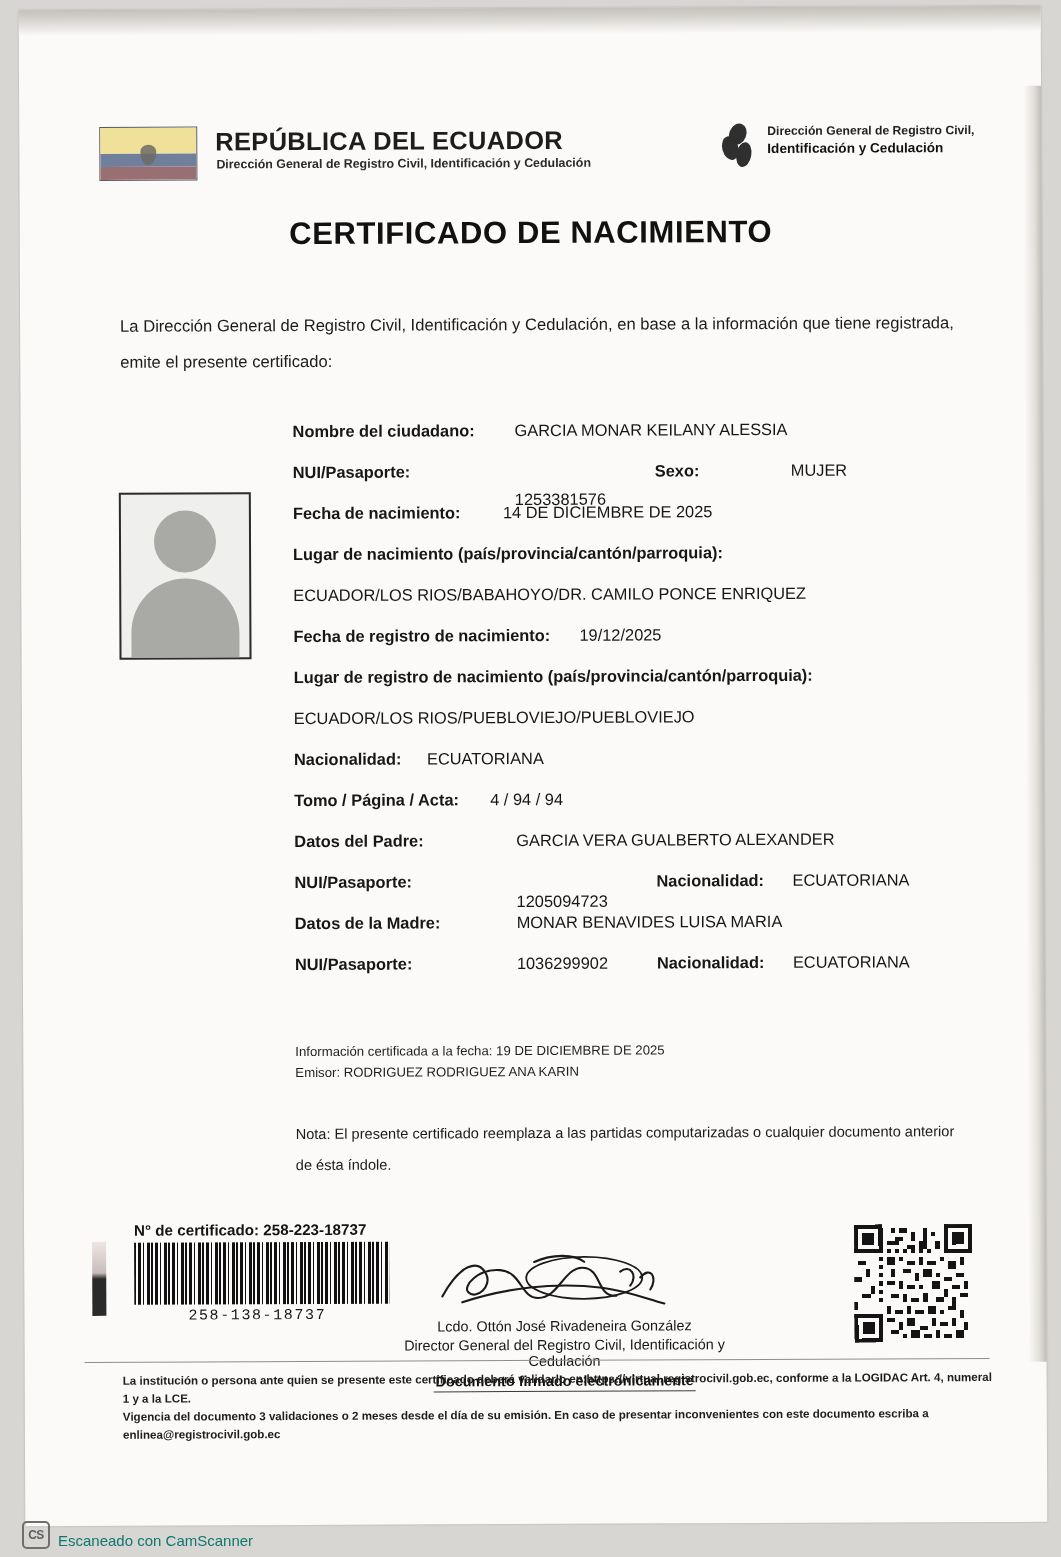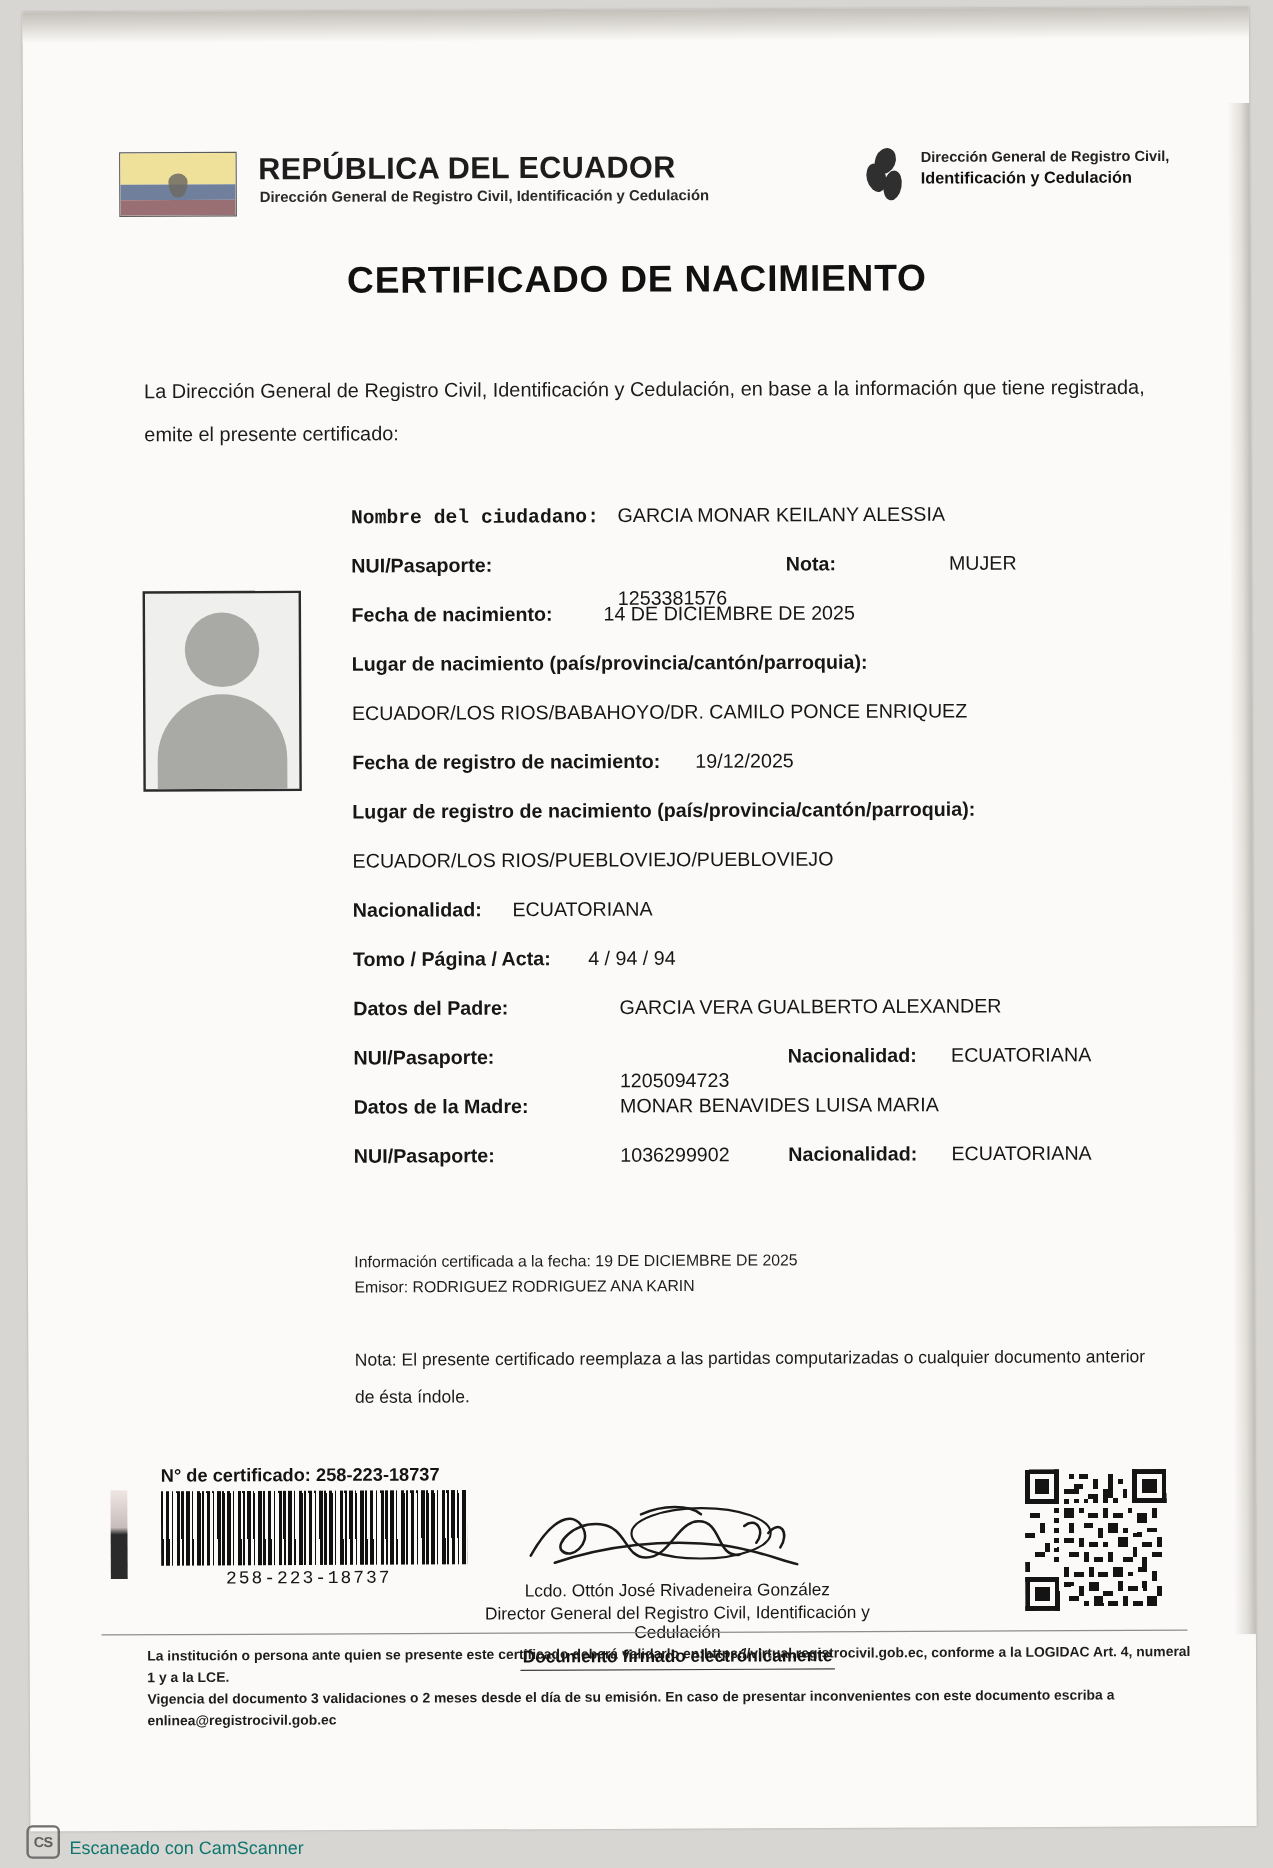--- a/index.html
+++ b/index.html
@@ -353,28 +353,28 @@
       <div class="intro">La Dirección General de Registro Civil, Identificación y Cedulación, en base a la información que tiene registrada, emite el presente certificado:</div>
 
       <div class="photo">
         <div class="head"></div>
         <div class="body"></div>
       </div>
 
       <div class="fields">
 
         <div class="row">
-          <span class="at lbl" style="left:0;font-family:Liberation Mono, monospace;">Nombre del ciudadano:</span>
+          <span class="at lbl" style="left:0;">Nombre del ciudadano:</span>
           <span class="at val" style="left:222px;">GARCIA MONAR KEILANY ALESSIA</span>
         </div>
 
         <div class="row">
           <span class="at lbl" style="left:0;">NUI/Pasaporte:</span>
           <span class="at val" style="left:222px;margin-top:28px;">1253381576</span>
-          <span class="at lbl" style="left:362px;">Nota:</span>
+          <span class="at lbl" style="left:362px;">Sexo:</span>
           <span class="at val" style="left:498px;">MUJER</span>
         </div>
 
         <div class="row">
           <span class="at lbl" style="left:0;">Fecha de nacimiento:</span>
           <span class="at val" style="left:210px;">14 DE DICIEMBRE DE 2025</span>
         </div>
 
         <div class="row">
           <span class="at lbl" style="left:0;">Lugar de nacimiento (país/provincia/cantón/parroquia):</span>
@@ -438,21 +438,21 @@
         <div>Emisor: RODRIGUEZ RODRIGUEZ ANA KARIN</div>
       </div>
 
       <div class="note">Nota: El presente certificado reemplaza a las partidas computarizadas o cualquier documento anterior de ésta índole.</div>
 
       <div class="edge-mark"></div>
 
       <div class="barcode-wrap">
         <div class="cert-no">N° de certificado: 258-223-18737</div>
         <div class="barcode"></div>
-        <div class="barcode-num">258-223-18737</div>
+        <div class="barcode-num">258-138-18737</div>
       </div>
 
       <div class="sig-block">
         <svg class="sig-svg" width="260" height="68" viewBox="0 0 260 68">
           <g fill="none" stroke="#1a1a1a" stroke-width="2.1" stroke-linecap="round">
             <path d="M8,48 C26,16 44,10 52,26 C58,38 42,52 34,44 C28,38 44,20 66,22 C88,24 86,50 104,50 C124,50 130,20 148,20 C168,20 162,50 182,48"></path>
             <path d="M28,54 C70,40 120,34 168,40 C196,44 214,52 230,56"></path>
             <ellipse cx="150" cy="30" rx="58" ry="21" stroke-width="1.8"></ellipse>
             <path d="M100,14 C118,6 140,6 150,14"></path>
             <path d="M186,24 C196,16 204,28 196,38"></path>

